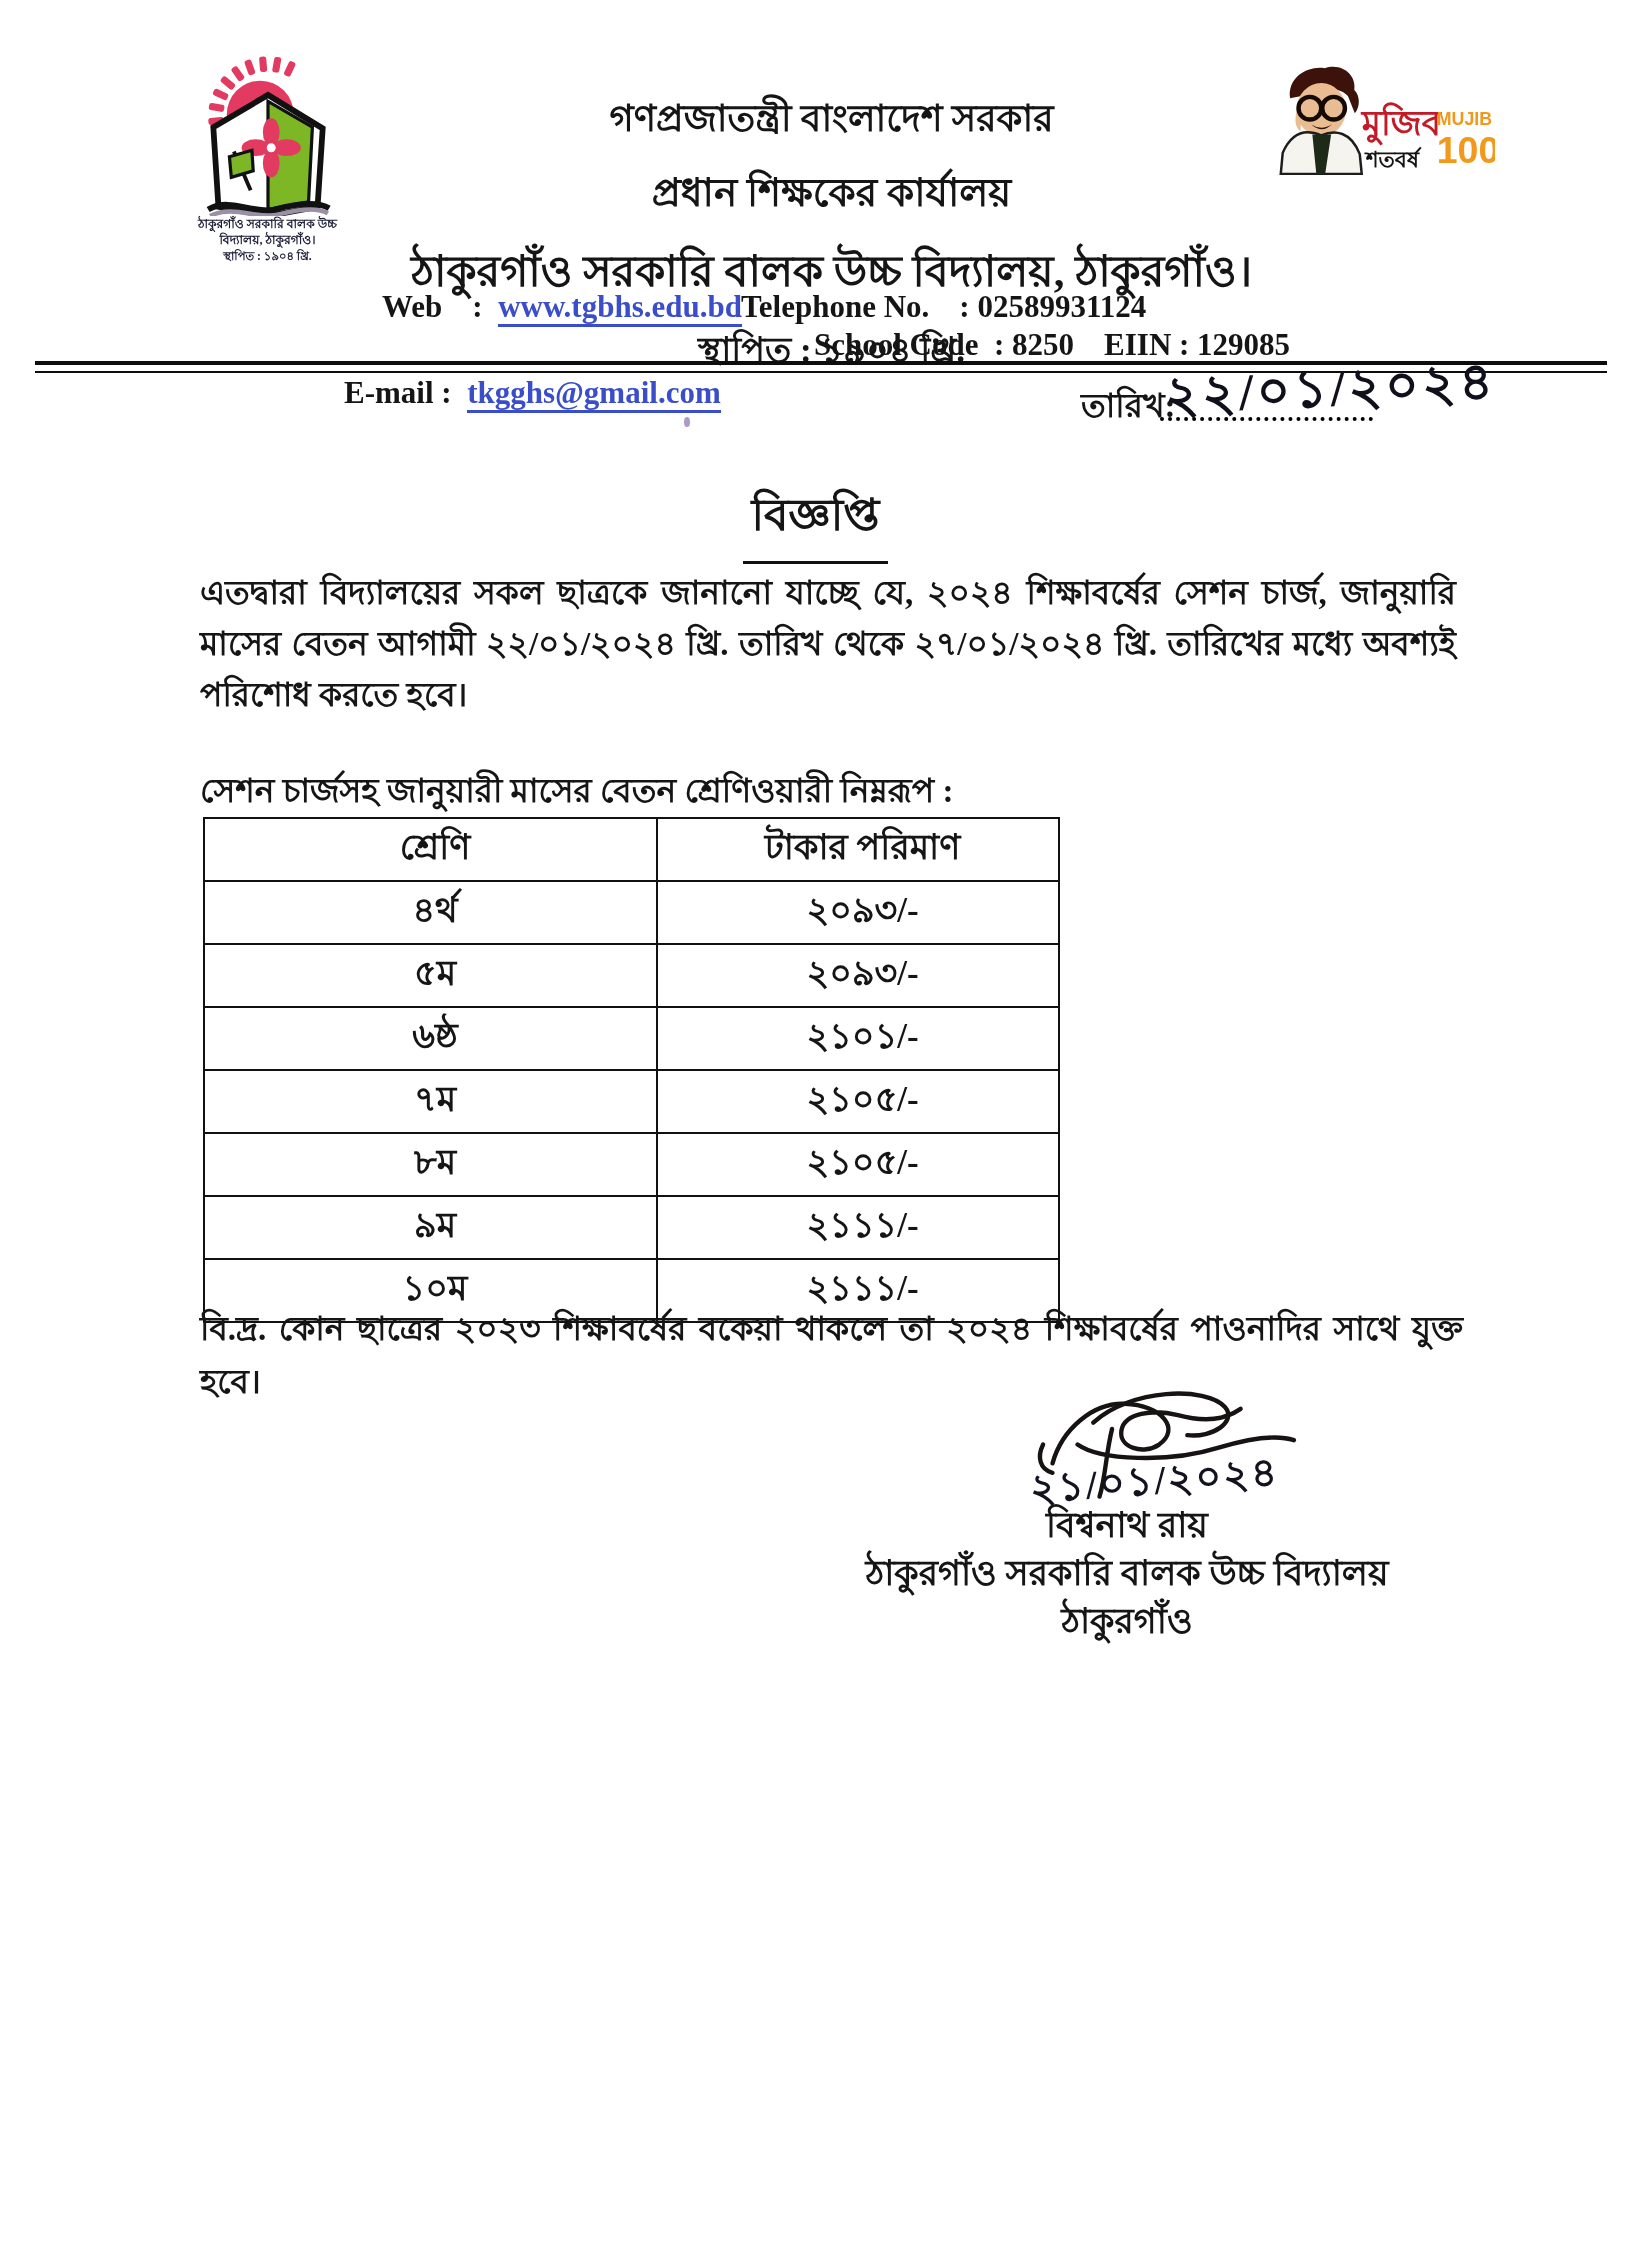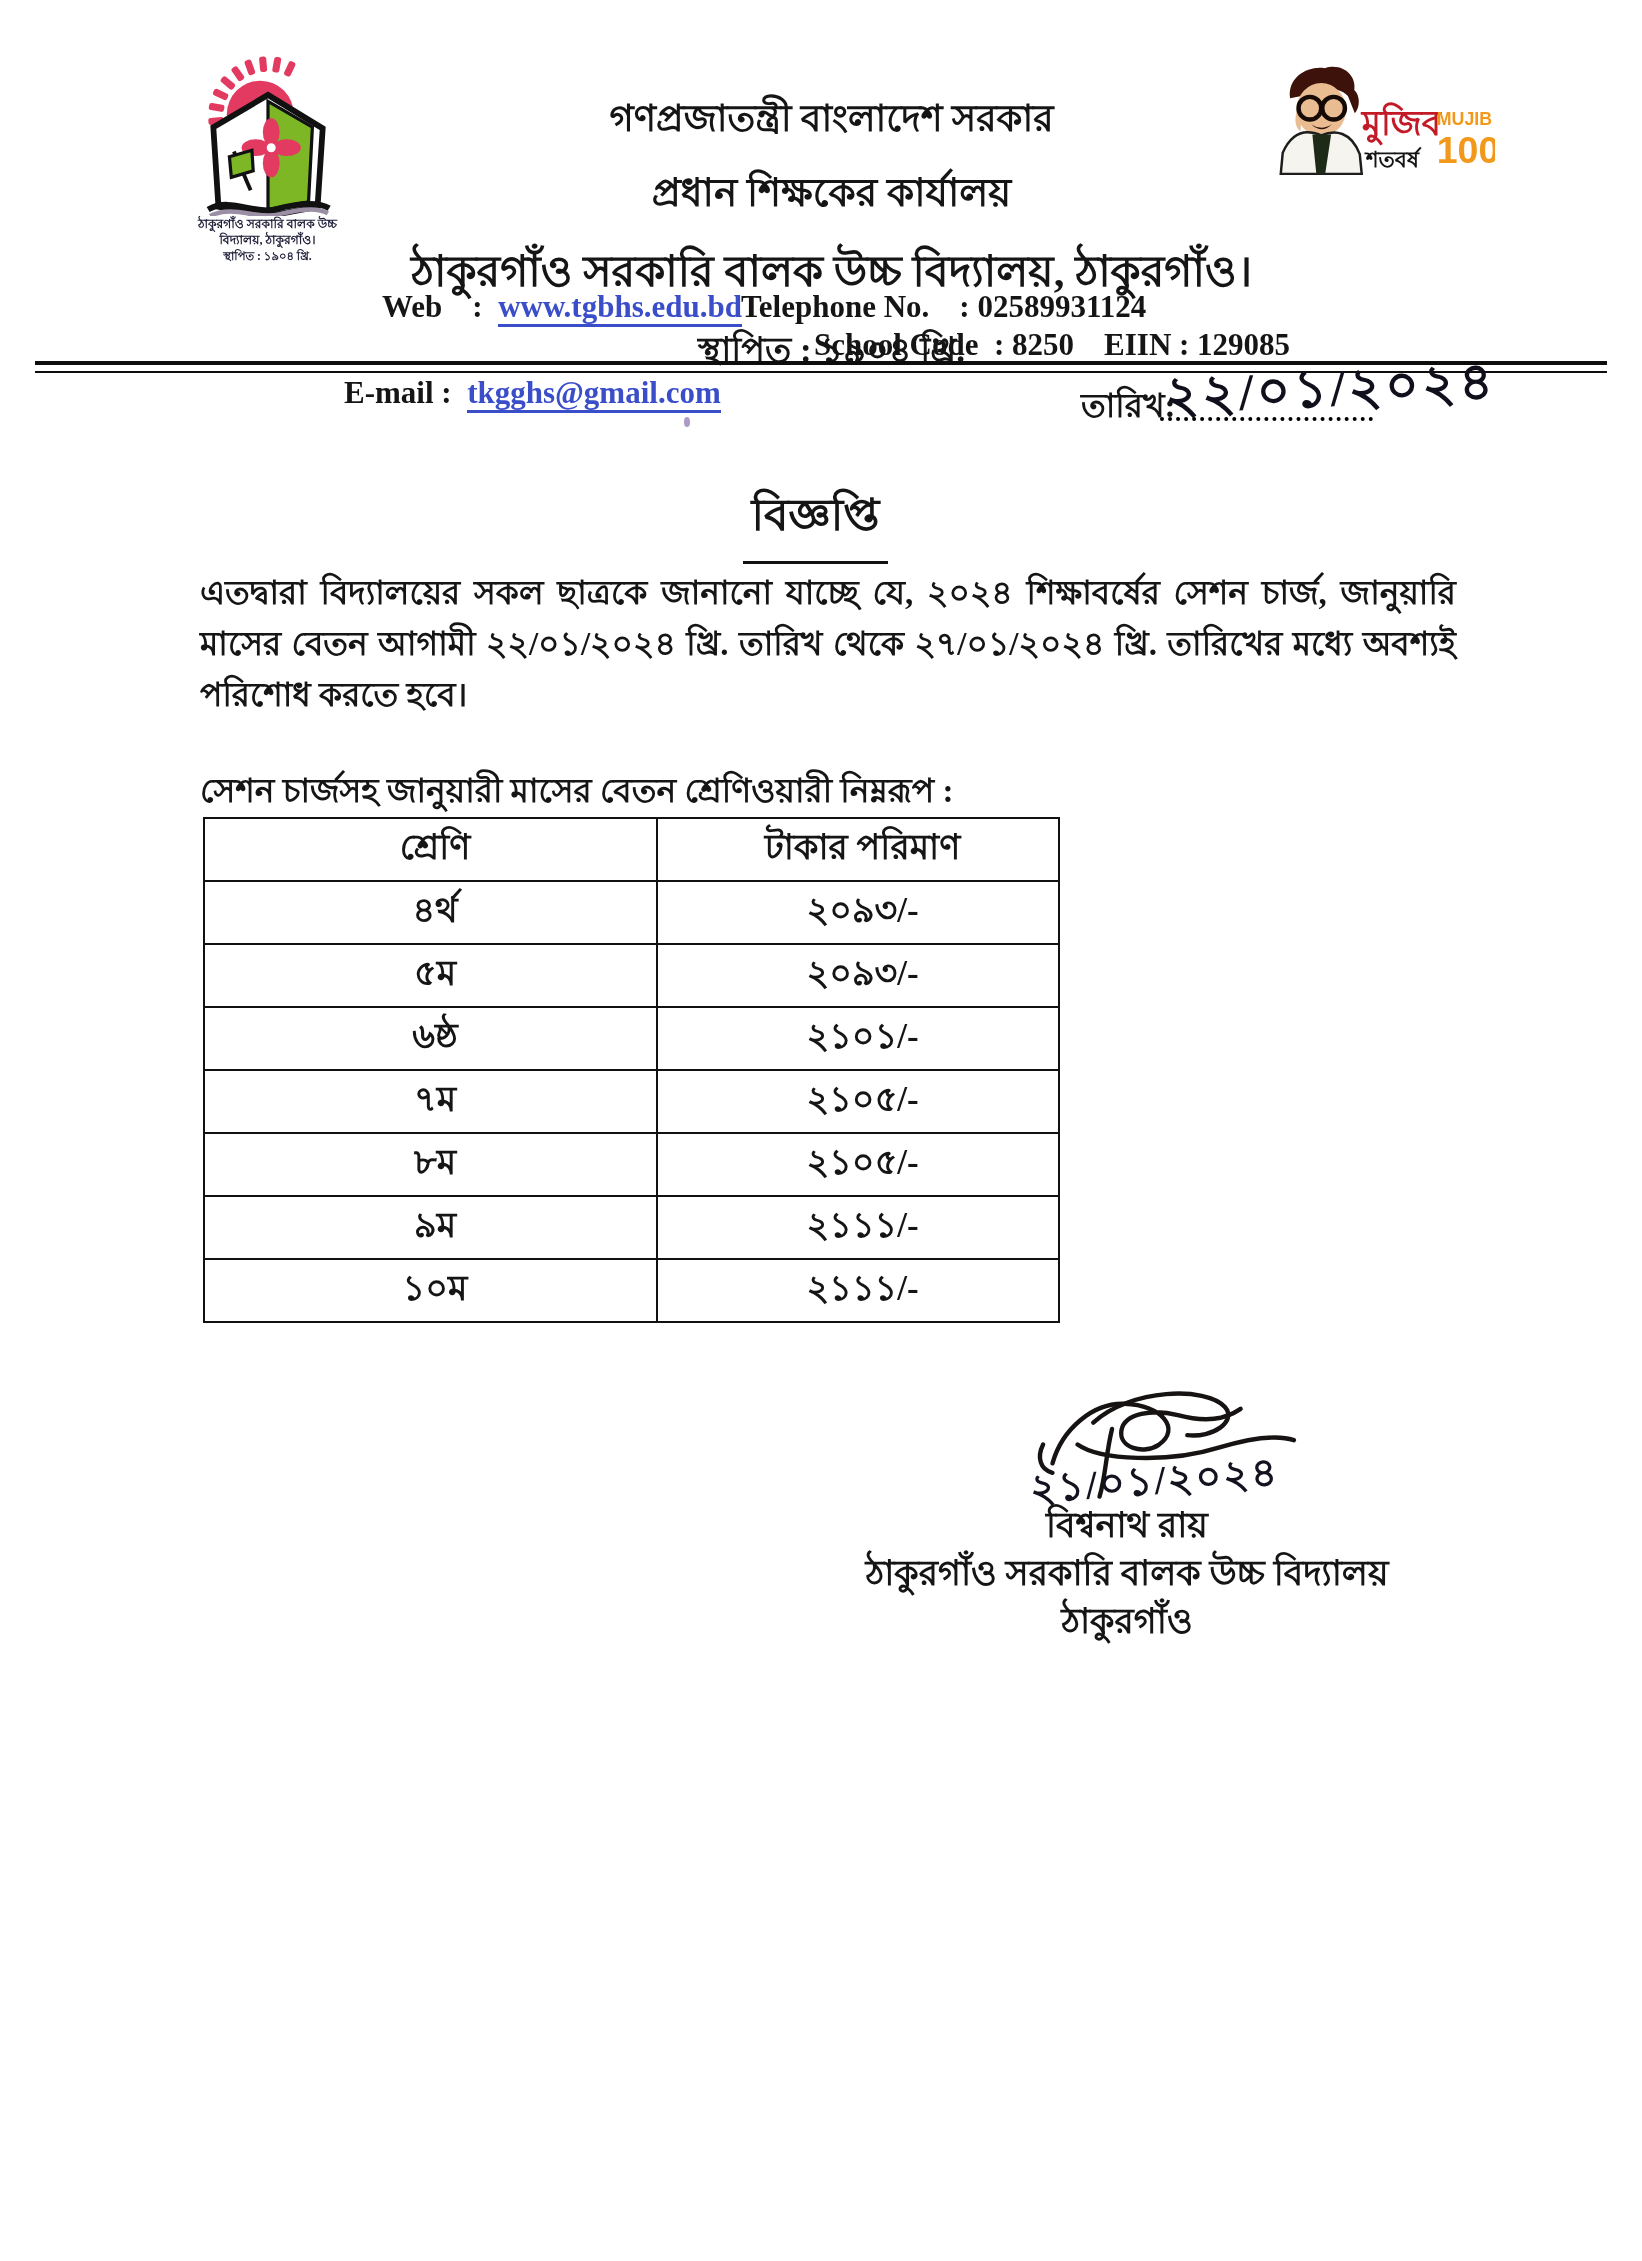--- a/index.html
+++ b/index.html
@@ -197,20 +197,21 @@
           <td>৯ম</td>
           <td>২১১১/-</td>
         </tr>
       <tr>
           <td>১০ম</td>
           <td>২১১১/-</td>
         </tr>
     </tbody>
   </table>
 
+  <div class="note-para">বি.দ্র. কোন ছাত্রের ২০২৩ শিক্ষাবর্ষের বকেয়া থাকলে তা ২০২৪ শিক্ষাবর্ষের পাওনাদির সাথে যুক্ত হবে।</div>
 
   <div class="sig-block">
     <svg class="sig-svg" width="303" height="116" viewBox="0 0 480 185">
       <g fill="none" stroke="#171313" stroke-width="7" stroke-linecap="round">
         <path d="M55 125 C 70 70, 120 28, 170 30 C 230 32, 260 70, 225 95 C 200 112, 160 100, 165 72 C 170 45, 215 38, 255 48 C 300 60, 330 55, 355 38"></path>
         <path d="M120 60 C 180 5, 300 2, 330 35 C 350 58, 310 85, 270 80"></path>
         <path d="M95 95 C 130 120, 240 125, 320 100 C 360 88, 410 78, 440 88"></path>
         <path d="M150 70 C 140 110, 140 145, 130 178"></path>
         <path d="M40 95 C 30 115, 35 135, 55 140"></path>
       </g>

